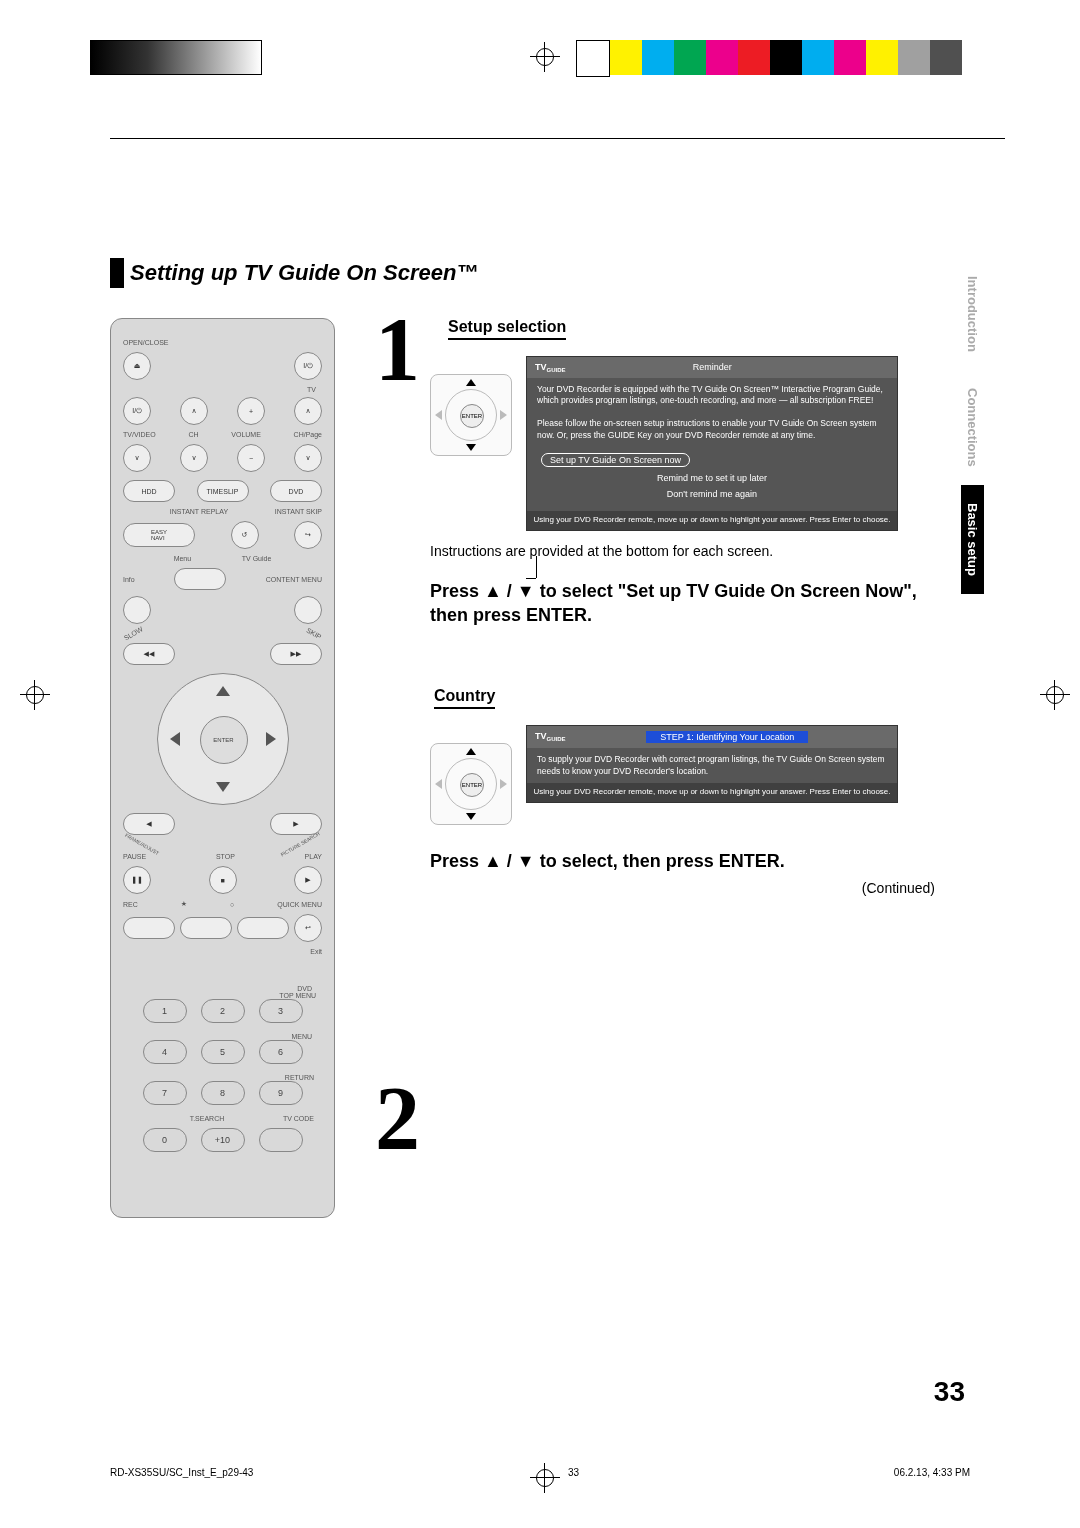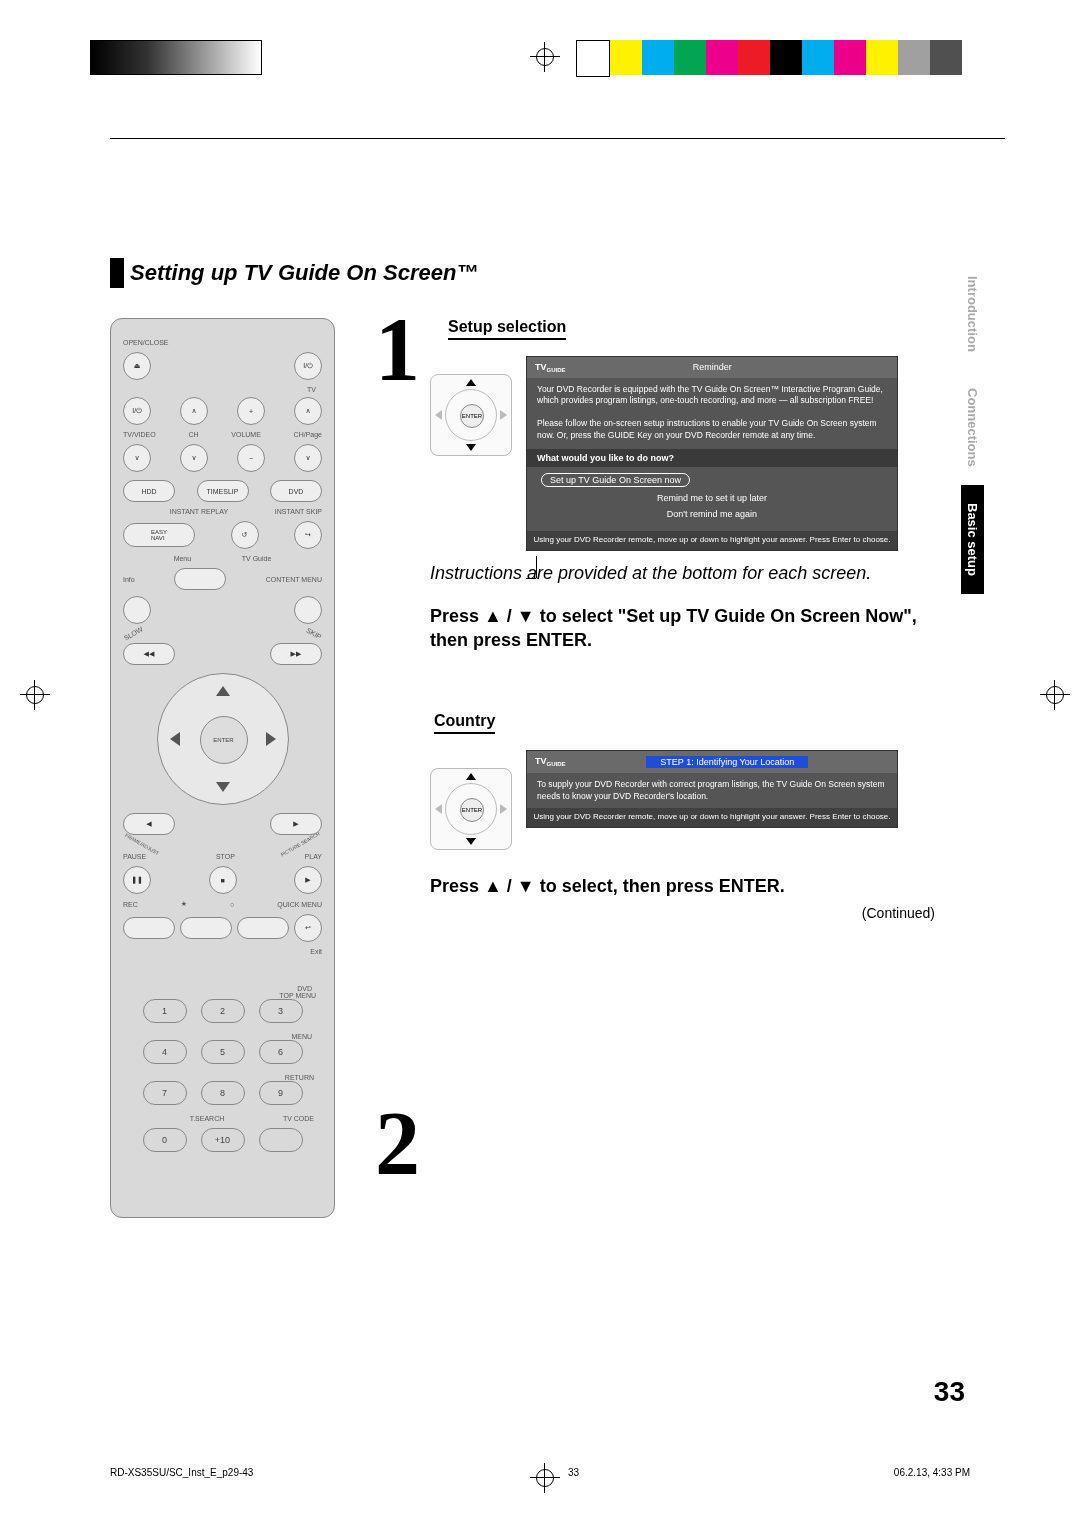--- a/index.html
+++ b/index.html
@@ -74,21 +74,21 @@
 
 .tvscreen { width:370px; background:#555; border:1px solid #333; color:#fff; font-size:9px; position:relative; display:inline-block; vertical-align:top; margin-left:14px; }
 .tvscreen .titlebar { padding:5px 8px; font-size:9px; display:flex; justify-content:space-between; background:#6a6a6a; }
 .tvscreen .tvtxt { padding:6px 10px; line-height:1.35; font-size:8.5px; }
 .tvscreen .question { background:#3a3a3a; padding:4px 10px; font-weight:bold; margin-top:2px; font-size:9px; }
 .tvscreen .opts { padding:4px 14px 8px; }
 .tvscreen .opt { font-size:9px; padding:2px 6px; margin:2px 0;text-align:center; }
 .tvscreen .opt.sel { border:1px solid #fff; border-radius:8px; display:inline-block; padding:1px 8px; }
 .tvscreen .foot { background:#404040; text-align:center; padding:4px 6px; font-size:8px; line-height:1.3; }
 
-.note { font-size:18px; margin:12px 0 20px;font-style:italic; }
+.note { font-size:14px; margin:12px 0 20px; }
 .instr { font-size:18px; font-weight:bold; line-height:1.35; }
 .continued { font-size:14px; text-align:right; margin-top:6px; }
 
 
 .sidetabs { position:absolute; right:-66px; top:0; width:40px; }
 .tab { writing-mode:vertical-rl; font-size:13px; padding:18px 4px; text-align:center; }
 .tab.dim { color:#aaa; font-weight:bold; }
 .tab.active { background:#000; color:#fff; font-weight:bold; }
 
 .pagenum { position:absolute; right:115px; bottom:120px; font-size:28px; font-weight:bold; }
@@ -310,21 +310,20 @@
           </div>
           <div class="tvscreen">
             <div class="titlebar">
                   <span class="tvlogo"><span>TV</span><span class="sub">GUIDE</span></span>
                   <span>Reminder</span>
                   <span style="width:30px"></span>
                 </div>
             <div class="tvtxt" style="white-space:pre-line">Your DVD Recorder is equipped with the TV Guide On Screen™ Interactive Program Guide, which provides program listings, one-touch recording, and more — all subscription FREE!
 
 Please follow the on-screen setup instructions to enable your TV Guide On Screen system now. Or, press the GUIDE Key on your DVD Recorder remote at any time.</div>
-            <div class="question">What would you like to do now?</div>
             <div class="opts">
               <div><span class="opt sel">Set up TV Guide On Screen now</span></div>
               <div class="opt">Remind me to set it up later</div>
               <div class="opt">Don't remind me again</div>
             </div>
             <div class="foot">Using your DVD Recorder remote, move up or down to highlight your answer. Press Enter to choose.</div>
           </div>
         </div>
         <div class="callout-line"></div>
         <div class="callout-line2"></div>

